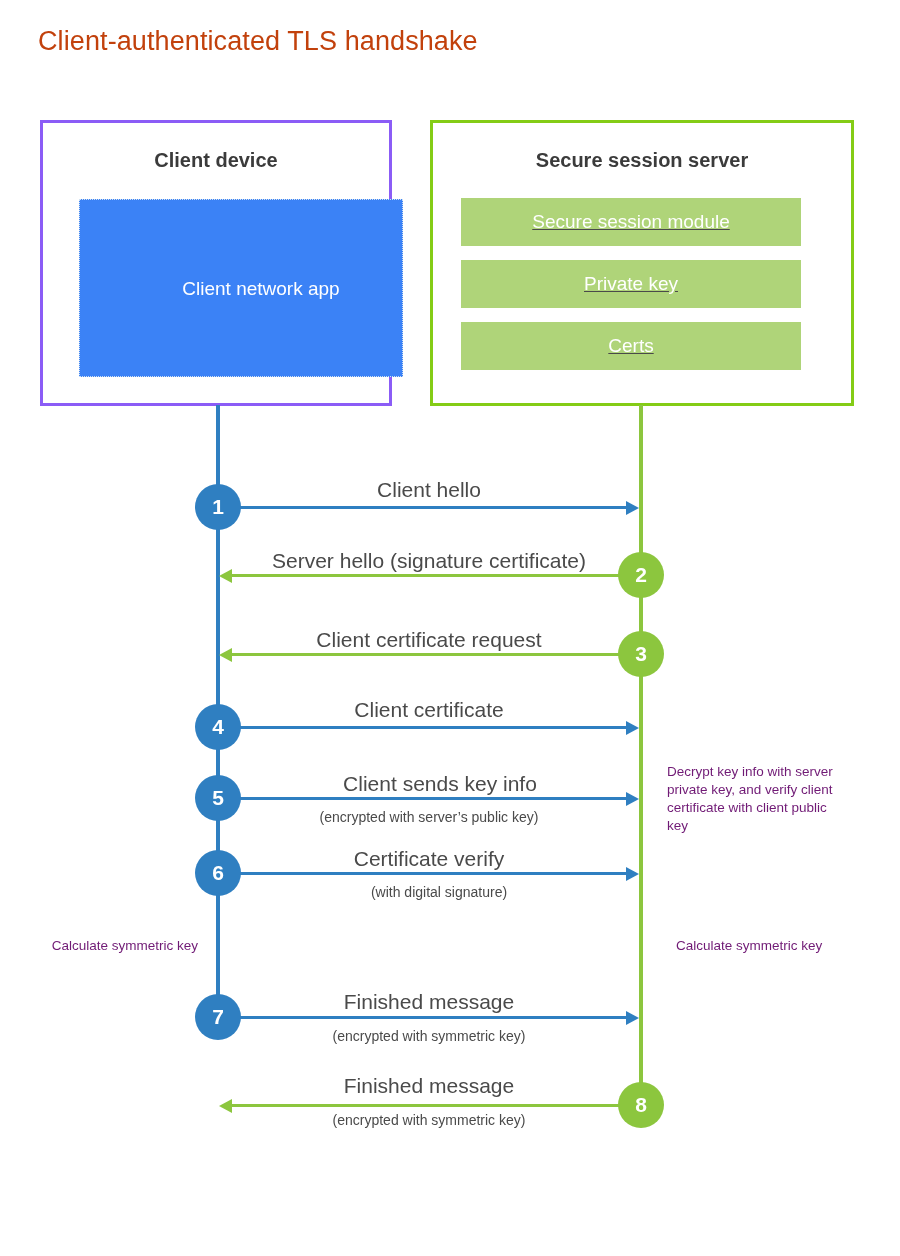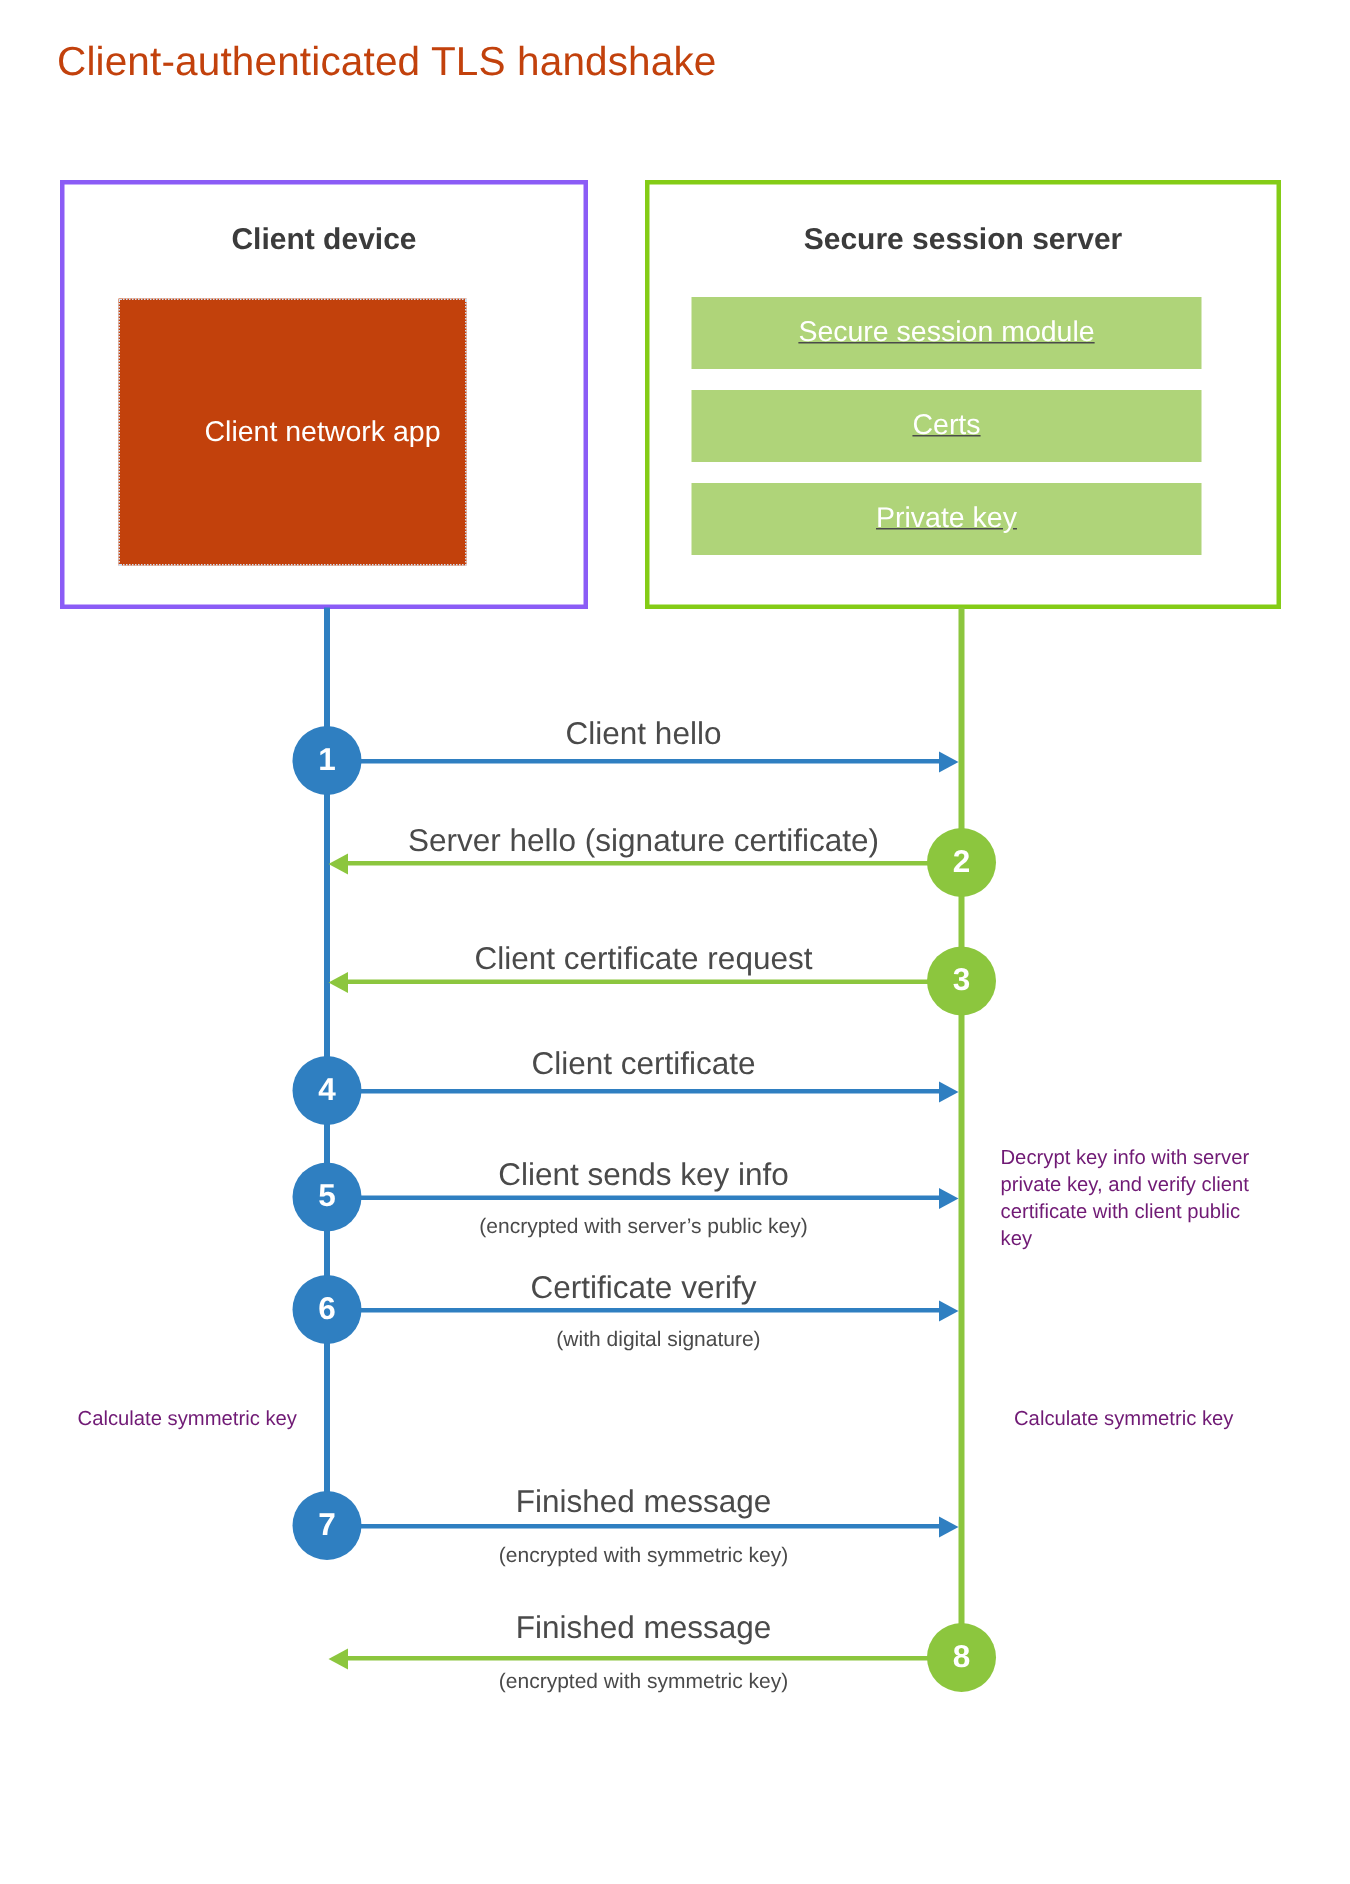--- a/index.html
+++ b/index.html
@@ -21,22 +21,22 @@
   .actor-box{position:absolute;background:#ffffff;box-sizing:border-box;}
   .client-box{left:40px;top:120px;width:352px;height:286px;border:3px solid #8b5cf6;}
   .server-box{left:430px;top:120px;width:424px;height:286px;border:3px solid #84cc16;}
 
   .actor-title{
     position:absolute;left:0;right:0;top:26px;text-align:center;
     font-size:20px;font-weight:700;color:#3b3b3b;
   }
 
   .client-app{
-    position:absolute;left:36px;top:76px;width:232px;height:178px;
-    background:#c2410c;border:1px dotted #cfe0f2;box-sizing:border-box;
+    position:absolute;left:36px;top:76px;width:324px;height:178px;
+    background:#3b82f6;border:1px dotted #cfe0f2;box-sizing:border-box;
     display:flex;align-items:center;justify-content:center;text-align:center;
     color:#ffffff;font-size:19px;line-height:27px;font-weight:400;padding-left:40px;
   }
 
   .server-modules{position:absolute;left:28px;top:75px;width:340px;text-decoration:underline;}
   .server-module{
     height:48px;background:#afd479;margin-bottom:14px;
     display:flex;align-items:center;justify-content:center;
     color:#ffffff;font-size:19px;font-weight:400;
   }
@@ -88,22 +88,22 @@
 
   <div class="actor-box client-box">
     <div class="actor-title">Client device</div>
     <div class="client-app">Client network app</div>
   </div>
 
   <div class="actor-box server-box">
     <div class="actor-title">Secure session server</div>
     <div class="server-modules">
       <div class="server-module">Secure session module</div>
+      <div class="server-module">Private key</div>
       <div class="server-module">Certs</div>
-      <div class="server-module">Private key</div>
     </div>
   </div>
 
   <div class="lifeline lifeline-client"></div>
   <div class="lifeline lifeline-server"></div>
 
   <div class="msg-label" style="left:218px;top:478px;width:422px;">Client hello</div>
   <div class="arrow-line blue" style="left:218px;top:506px;width:408px;"></div>
   <div class="arrow-head right blue" style="left:626px;top:500.5px;"></div>
   <div class="step-circle blue" style="left:195px;top:484px;">1</div>
@@ -116,21 +116,21 @@
   <div class="msg-label" style="left:218px;top:628px;width:422px;">Client certificate request</div>
   <div class="arrow-line green" style="left:232px;top:653px;width:409px;"></div>
   <div class="arrow-head left green" style="left:219px;top:647.5px;"></div>
   <div class="step-circle green" style="left:618px;top:631px;">3</div>
 
   <div class="msg-label" style="left:218px;top:698px;width:422px;">Client certificate</div>
   <div class="arrow-line blue" style="left:218px;top:726px;width:408px;"></div>
   <div class="arrow-head right blue" style="left:626px;top:720.5px;"></div>
   <div class="step-circle blue" style="left:195px;top:704px;">4</div>
 
-  <div class="msg-label" style="left:218px;top:772px;width:422px;">Client sends key info</div>
+  <div class="msg-label" style="left:229px;top:772px;width:422px;">Client sends key info</div>
   <div class="arrow-line blue" style="left:218px;top:797px;width:408px;"></div>
   <div class="arrow-head right blue" style="left:626px;top:791.5px;"></div>
   <div class="msg-sublabel" style="left:218px;top:809px;width:422px;">(encrypted with server’s public key)</div>
   <div class="step-circle blue" style="left:195px;top:775px;">5</div>
 
   <div class="msg-label" style="left:218px;top:847px;width:422px;">Certificate verify</div>
   <div class="arrow-line blue" style="left:218px;top:872px;width:408px;"></div>
   <div class="arrow-head right blue" style="left:626px;top:866.5px;"></div>
   <div class="msg-sublabel" style="left:228px;top:884px;width:422px;">(with digital signature)</div>
   <div class="step-circle blue" style="left:195px;top:850px;">6</div>

